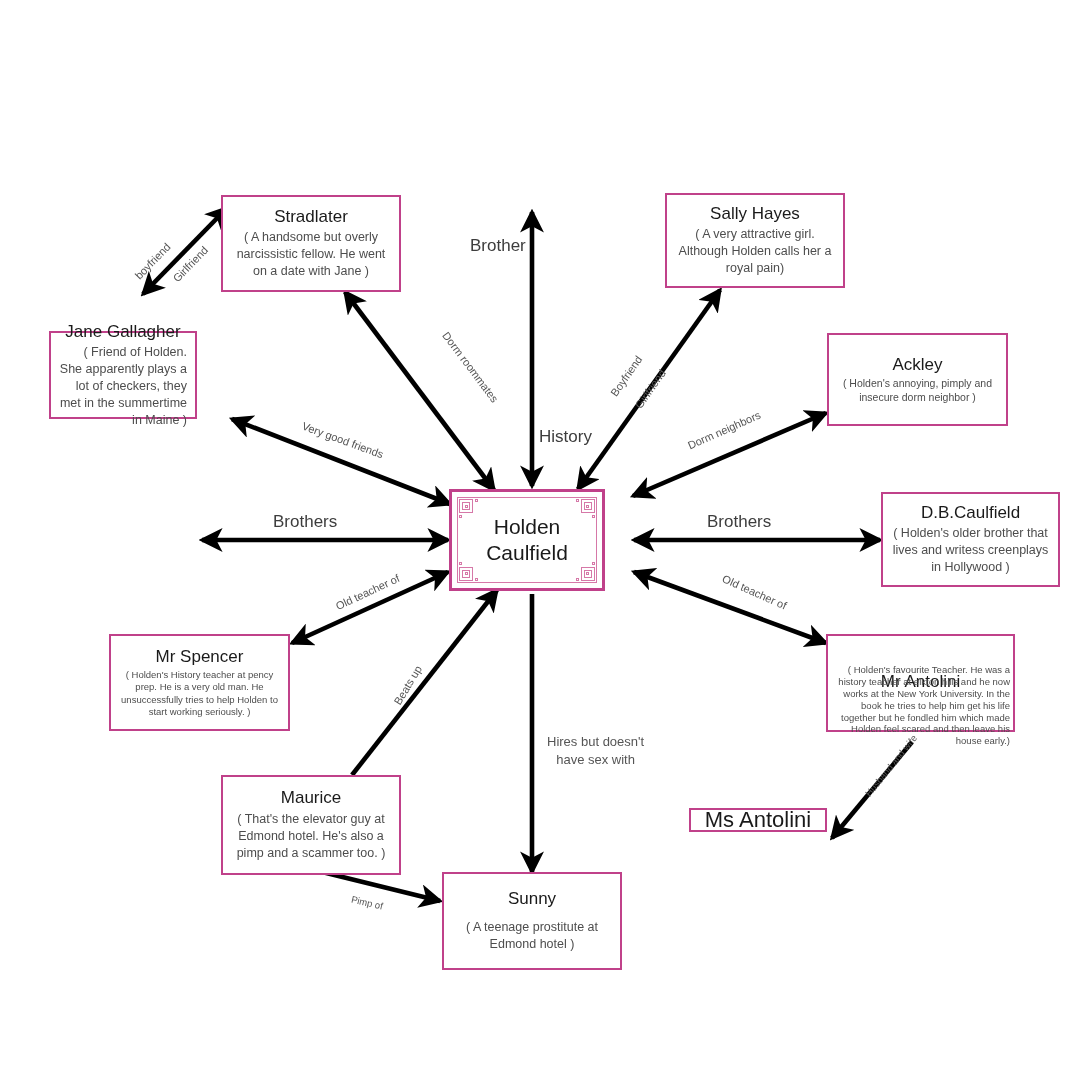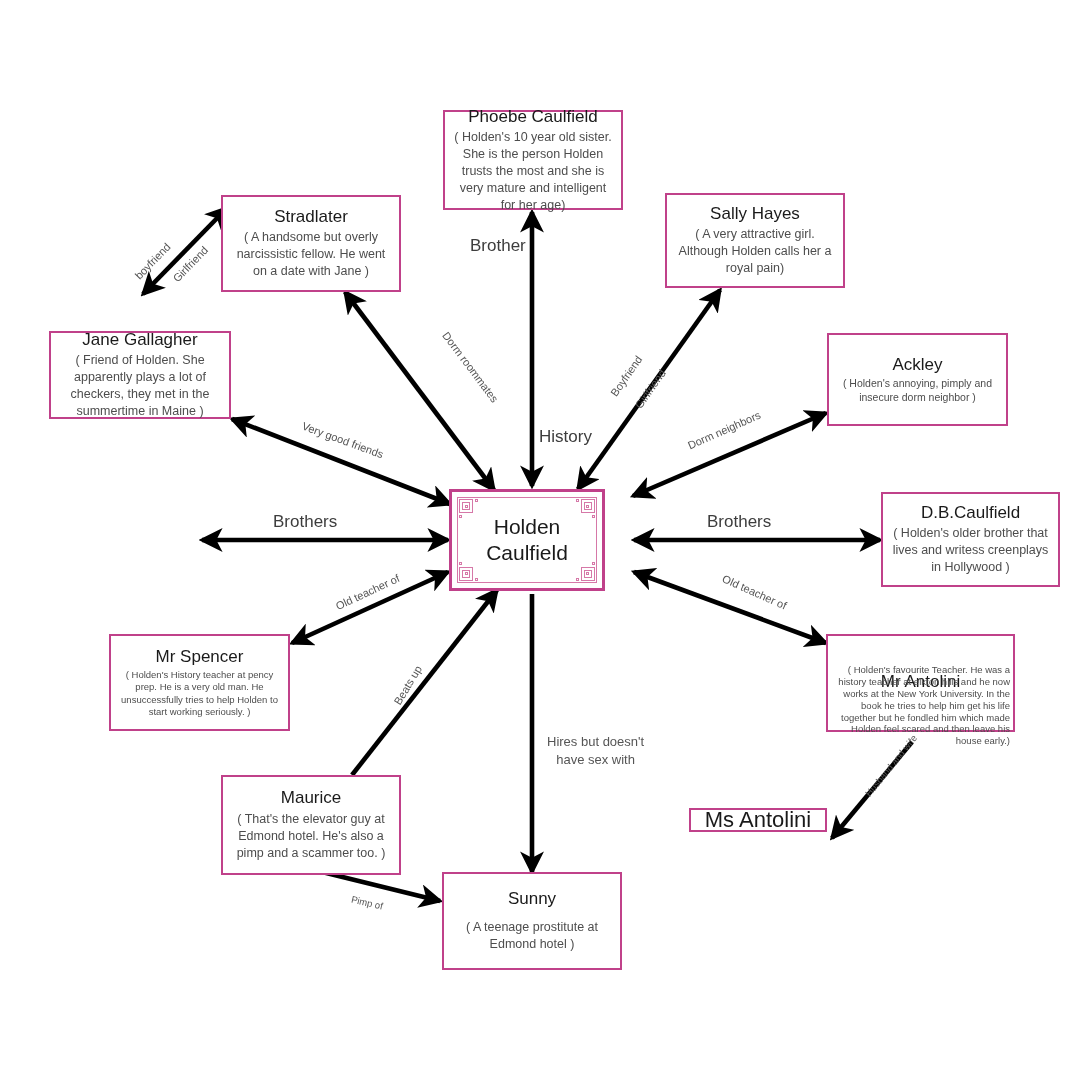--- a/index.html
+++ b/index.html
@@ -144,36 +144,32 @@
       <line x1="352" y1="775" x2="497" y2="590" marker-end="url(#ah)"></line>
 
       <line x1="532" y1="594" x2="532" y2="872" marker-end="url(#ah)"></line>
 
       <line x1="310" y1="869" x2="440" y2="901" marker-end="url(#ah)"></line>
 
       <line x1="912" y1="742" x2="832" y2="838" marker-end="url(#ah)"></line>
     </g>
   </svg>
 
-  <div class="node sz-mid" style="left:443px; top:110px; width:180px; height:100px;">
-    <div class="nm">Phoebe Caulfield</div>
-    <div class="ds">( Holden's 10 year old sister. She is the person Holden trusts the most and she is very mature and intelligent for her age)</div>
-  </div>
 
   <div class="node sz-mid" style="left:665px; top:193px; width:180px; height:95px;">
     <div class="nm">Sally Hayes</div>
     <div class="ds">( A very attractive girl. Although Holden calls her a royal pain)</div>
   </div>
 
   <div class="node sz-mid" style="left:221px; top:195px; width:180px; height:97px;">
     <div class="nm">Stradlater</div>
     <div class="ds">( A handsome but overly narcissistic fellow. He went on a date with Jane )</div>
   </div>
 
-  <div class="node sz-mid" style="left:49px; top:331px; width:182px; height:88px;">
+  <div class="node sz-mid" style="left:49px; top:331px; width:148px; height:88px;text-align:right;">
     <div class="nm">Jane Gallagher</div>
     <div class="ds">( Friend of Holden. She apparently plays a lot of checkers, they met in the summertime in Maine )</div>
   </div>
 
   <div class="node sz-mid sz-small" style="left:827px; top:333px; width:181px; height:93px;">
     <div class="nm">Ackley</div>
     <div class="ds">( Holden's annoying, pimply and insecure dorm neighbor )</div>
   </div>
 
 

